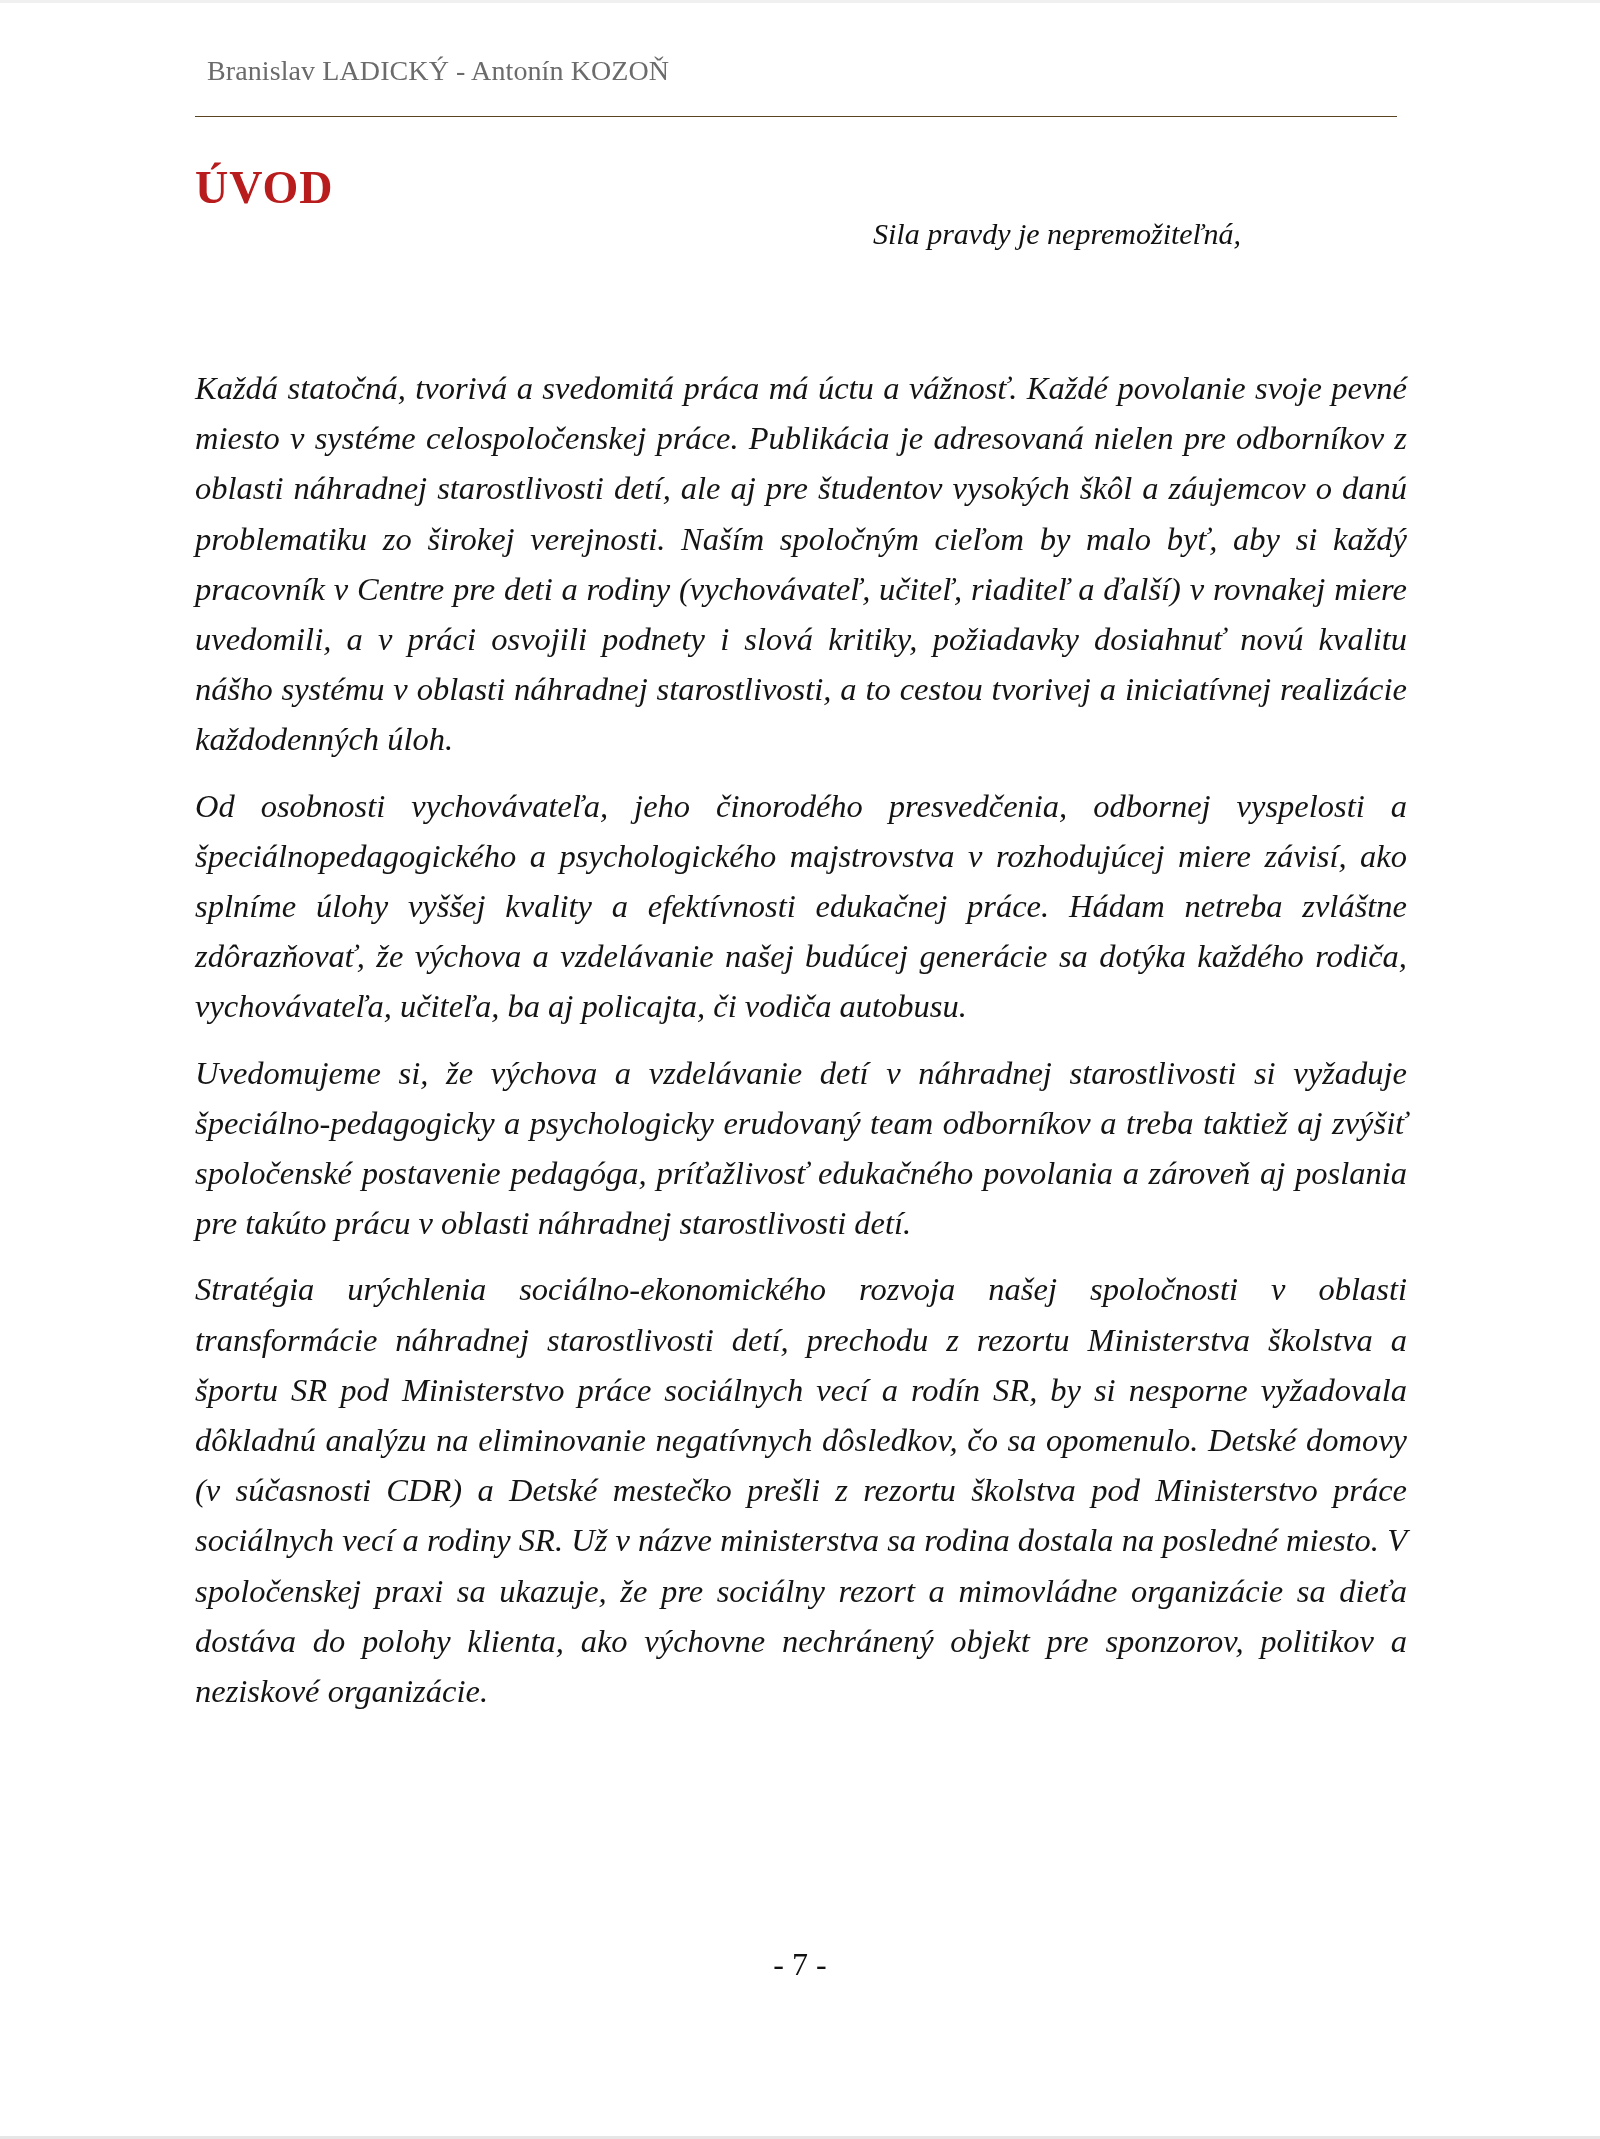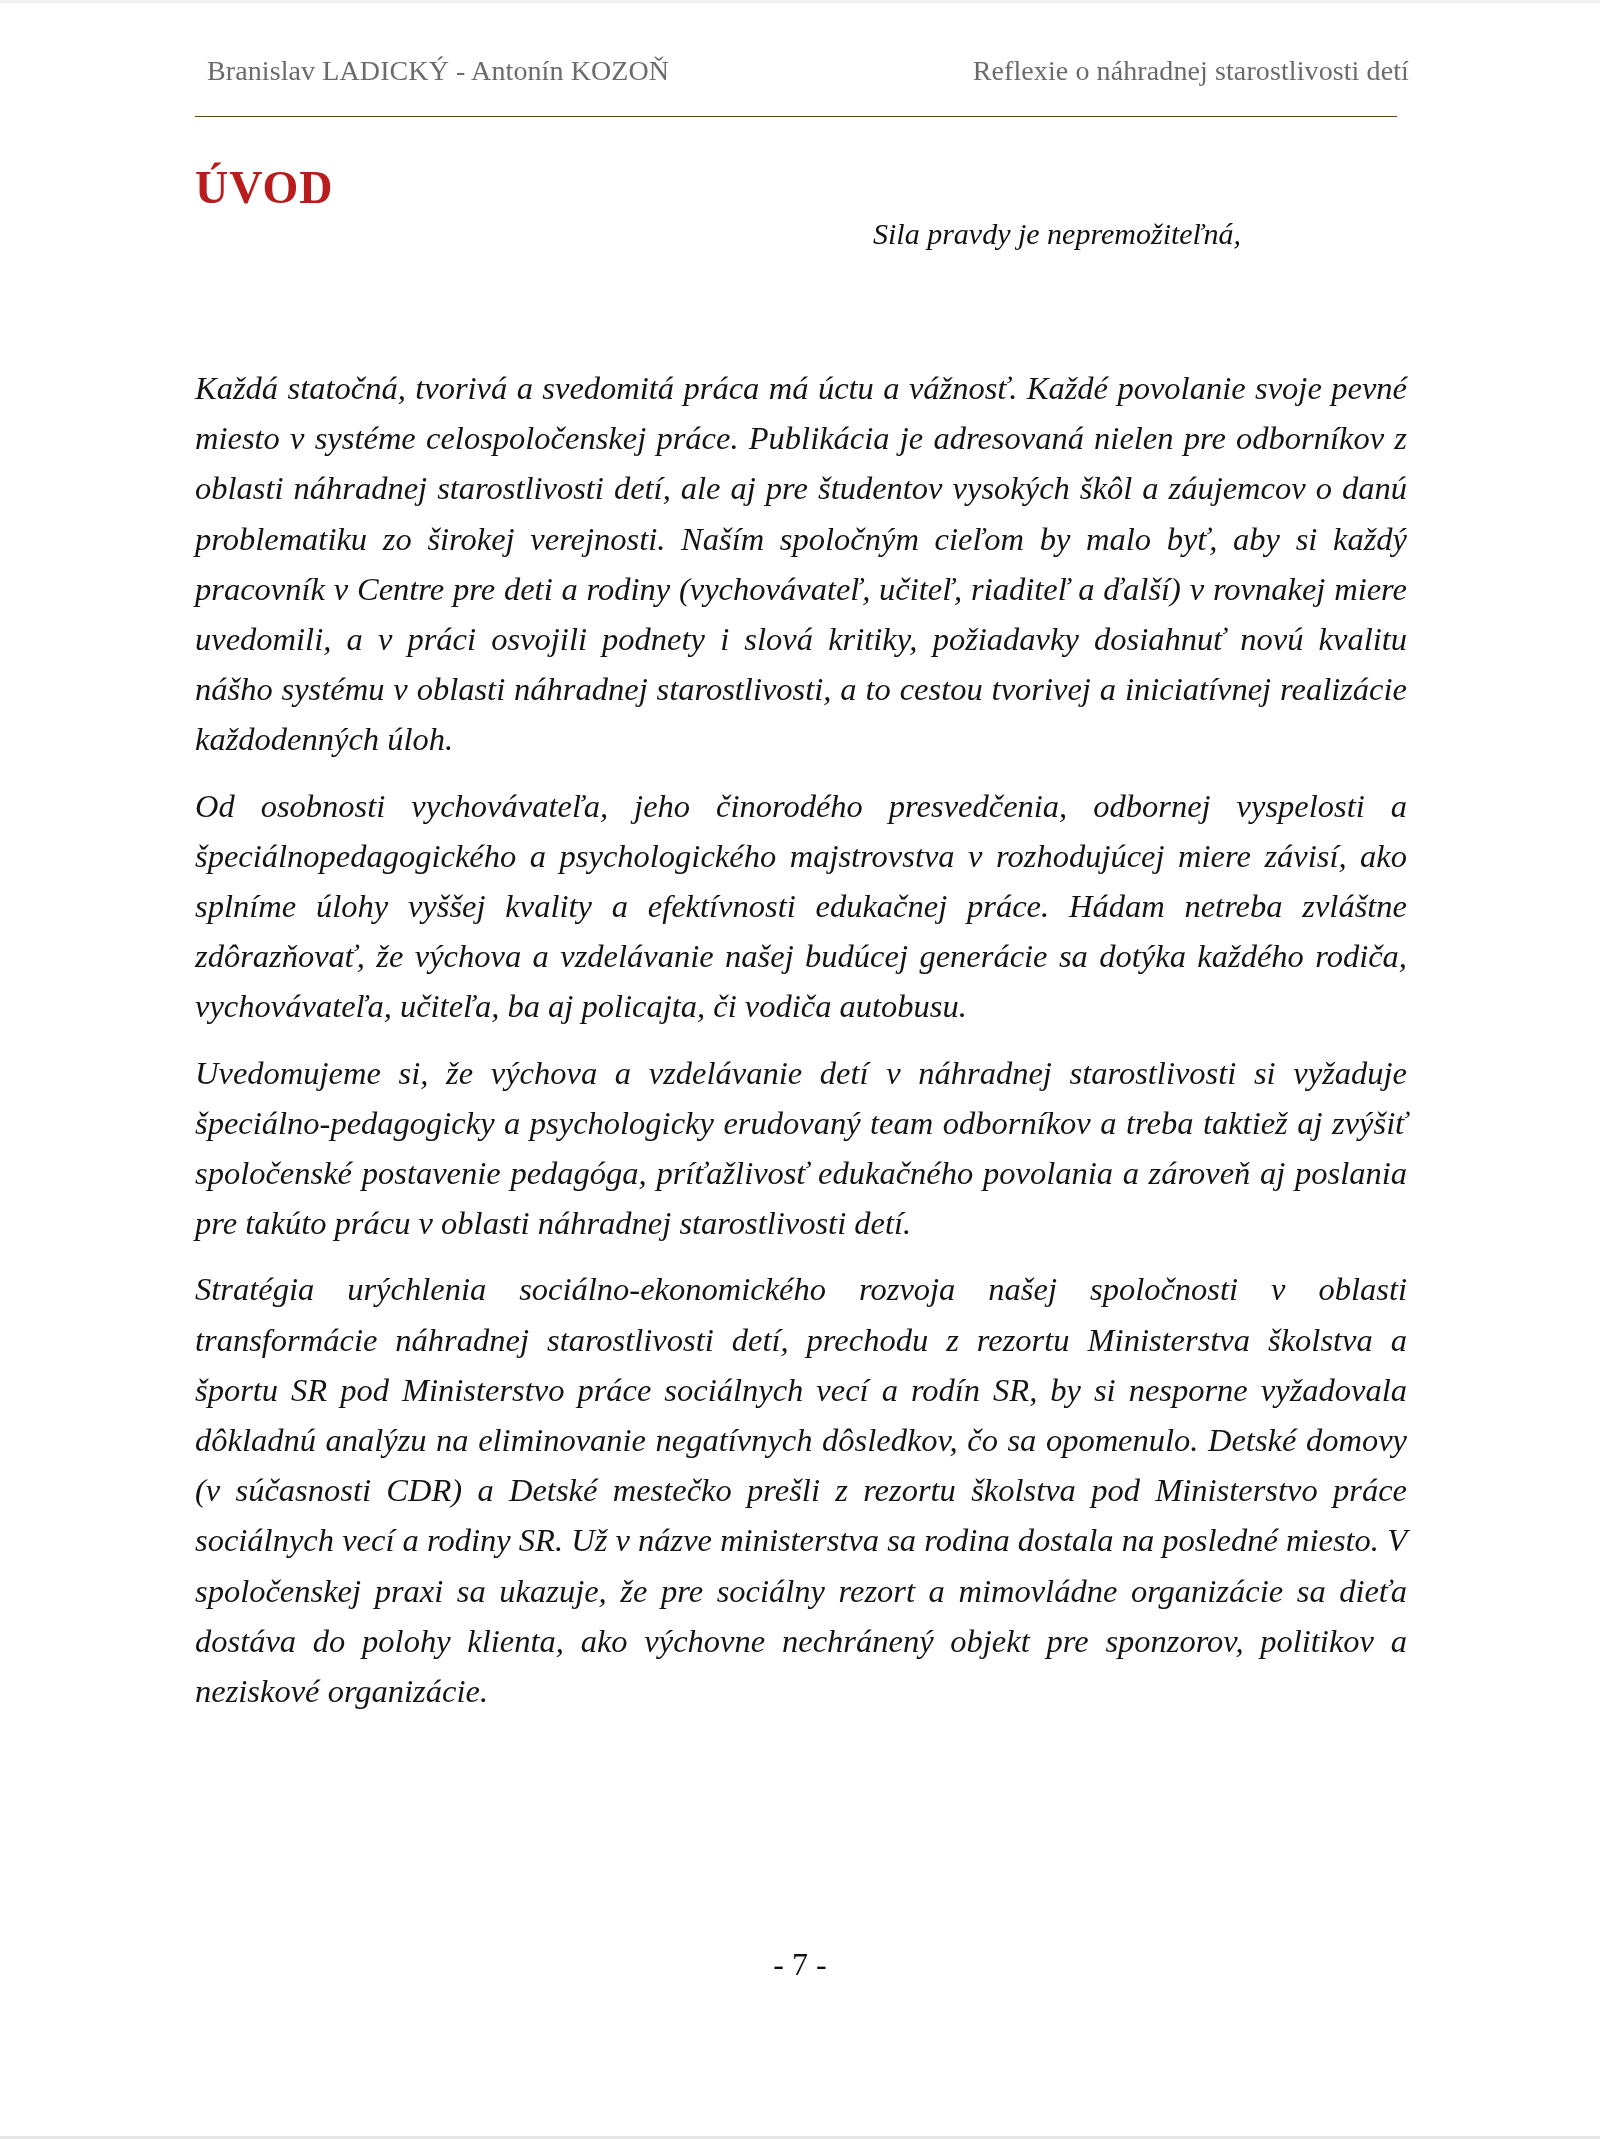--- a/index.html
+++ b/index.html
@@ -48,21 +48,20 @@
     font-size: 32px; color: #111;
   }
 </style>
 </head>
 <body>
 
 <div class="page">
 
   <div class="running-header">
     <span>Branislav LADICKÝ - Antonín KOZOŇ</span>
-    <span>Reflexie o náhradnej starostlivosti detí</span>
   </div>
   <div class="header-rule"></div>
 
   <h1 class="chapter-title">ÚVOD</h1>
 
   <div class="epigraph">
     <span class="q">Sila pravdy je nepremožiteľná,</span>
   </div>
 
   <div class="body-text">

